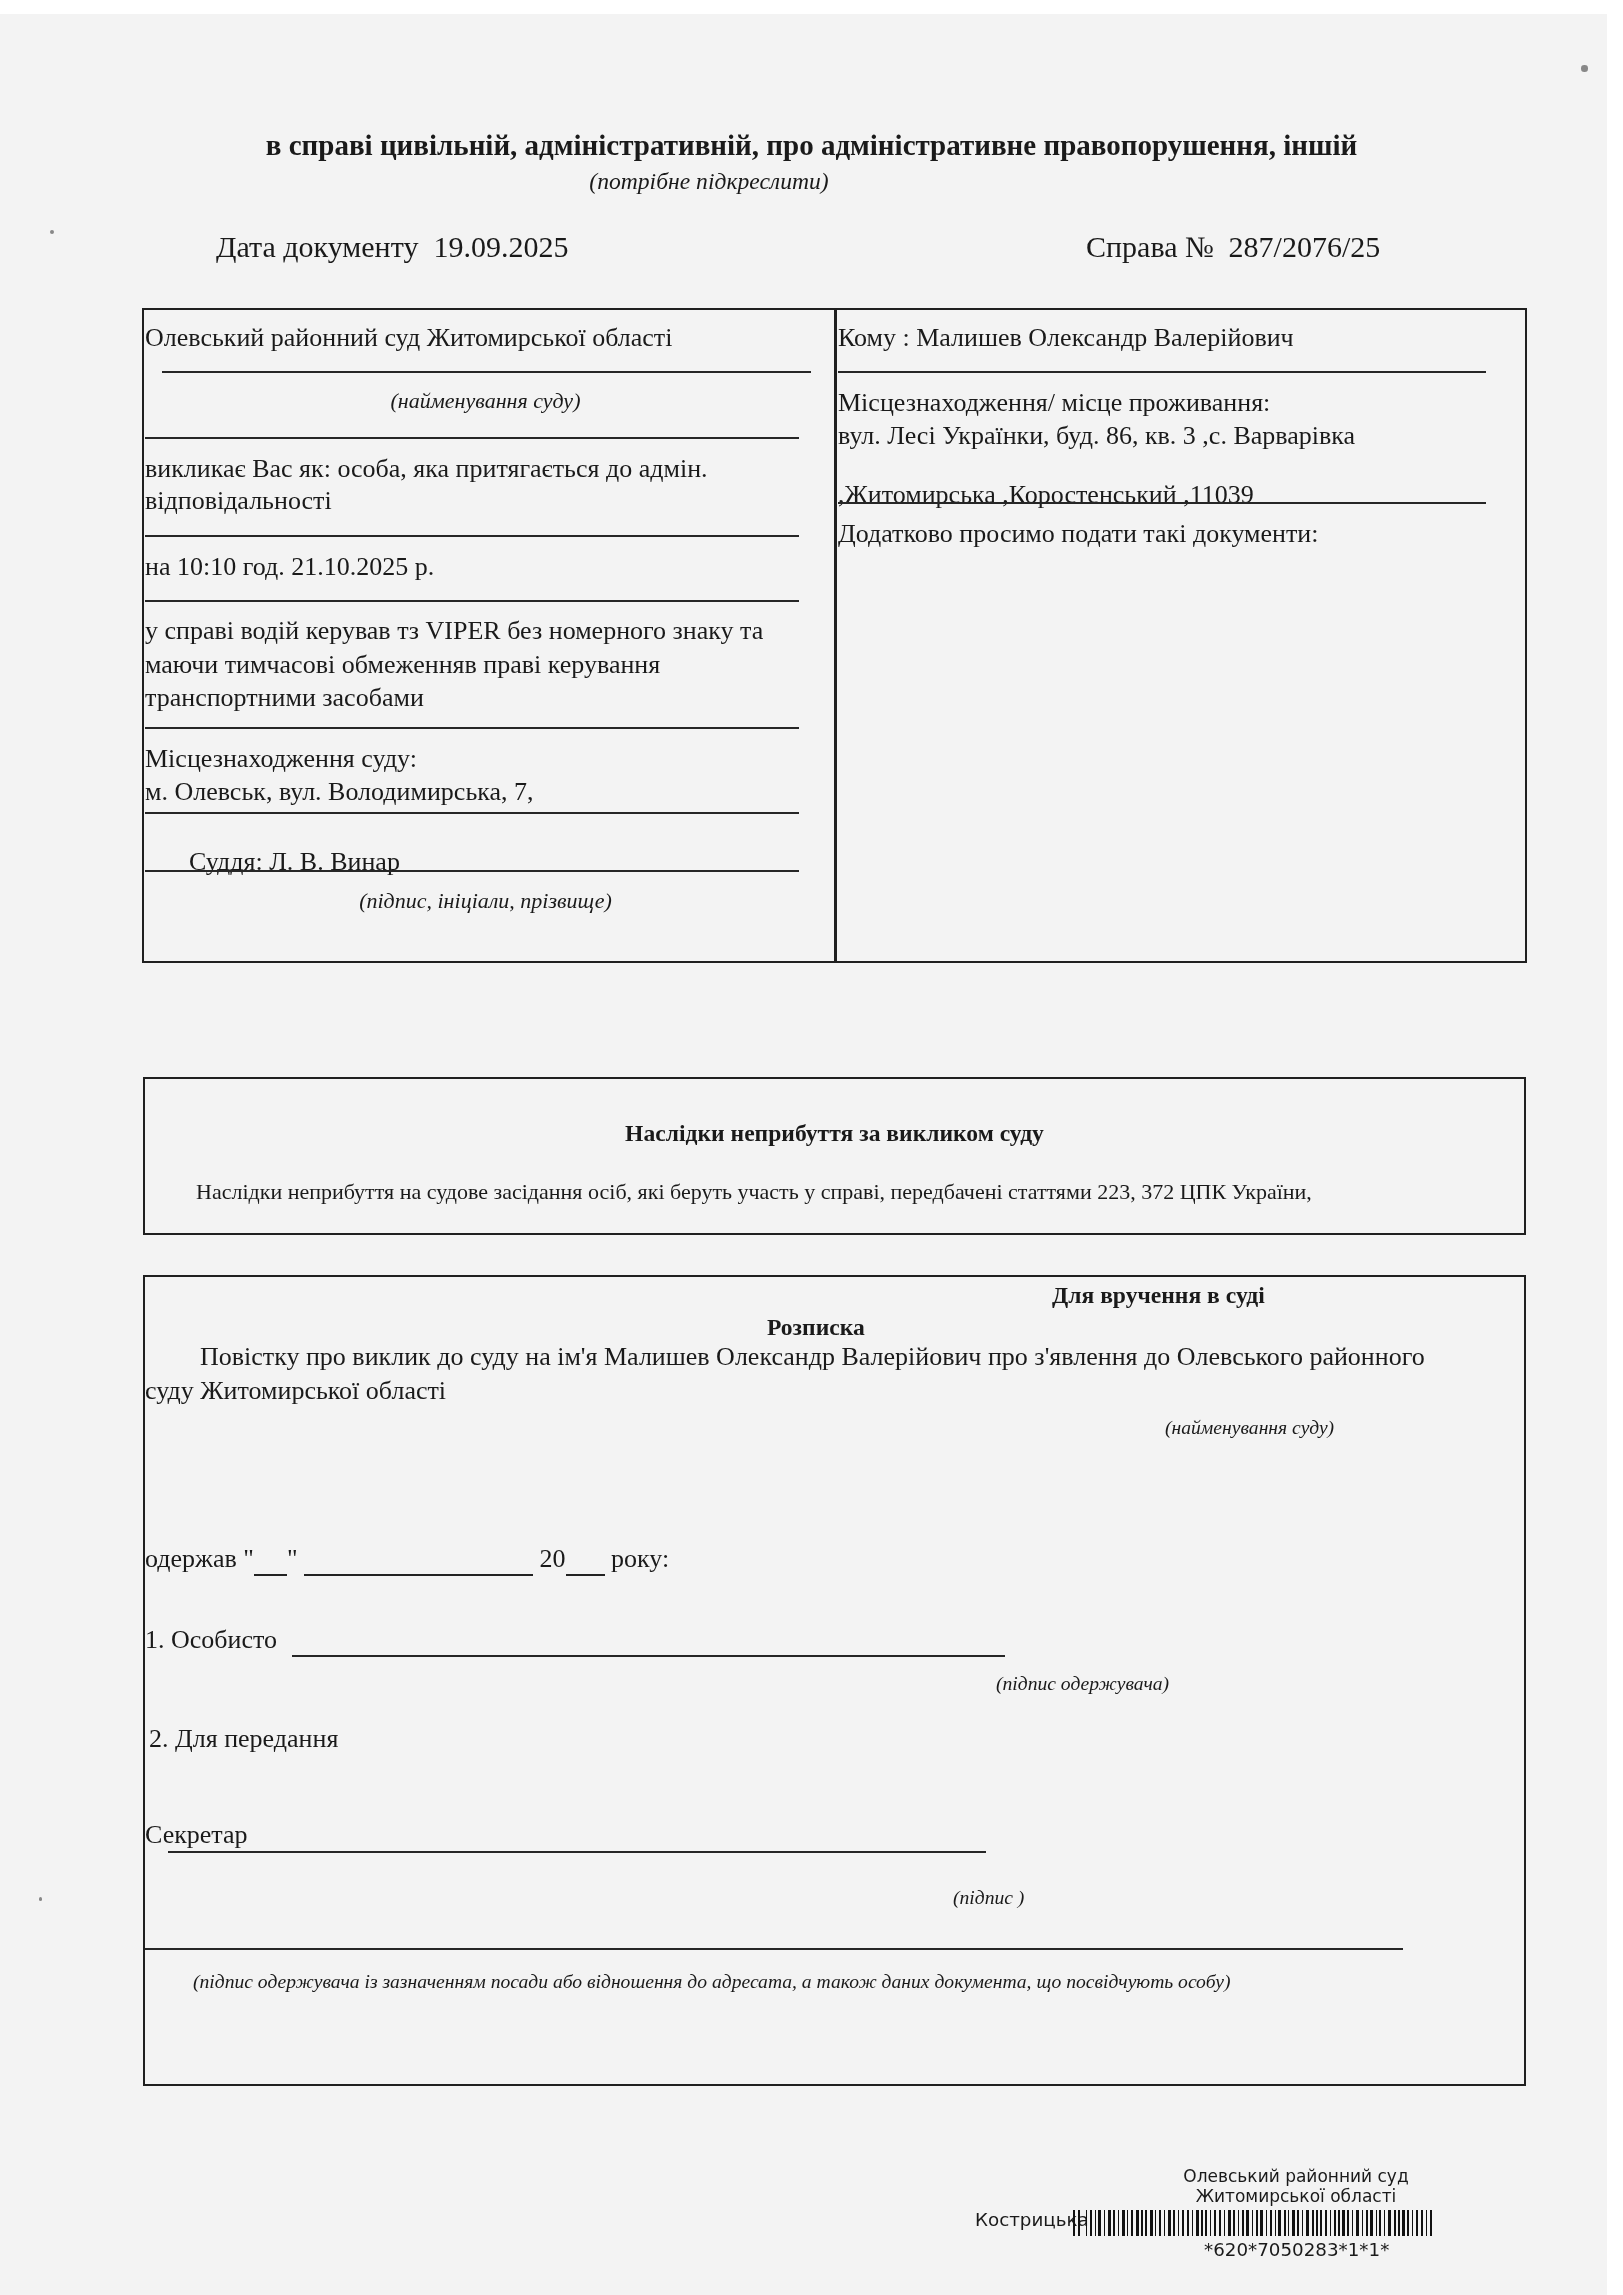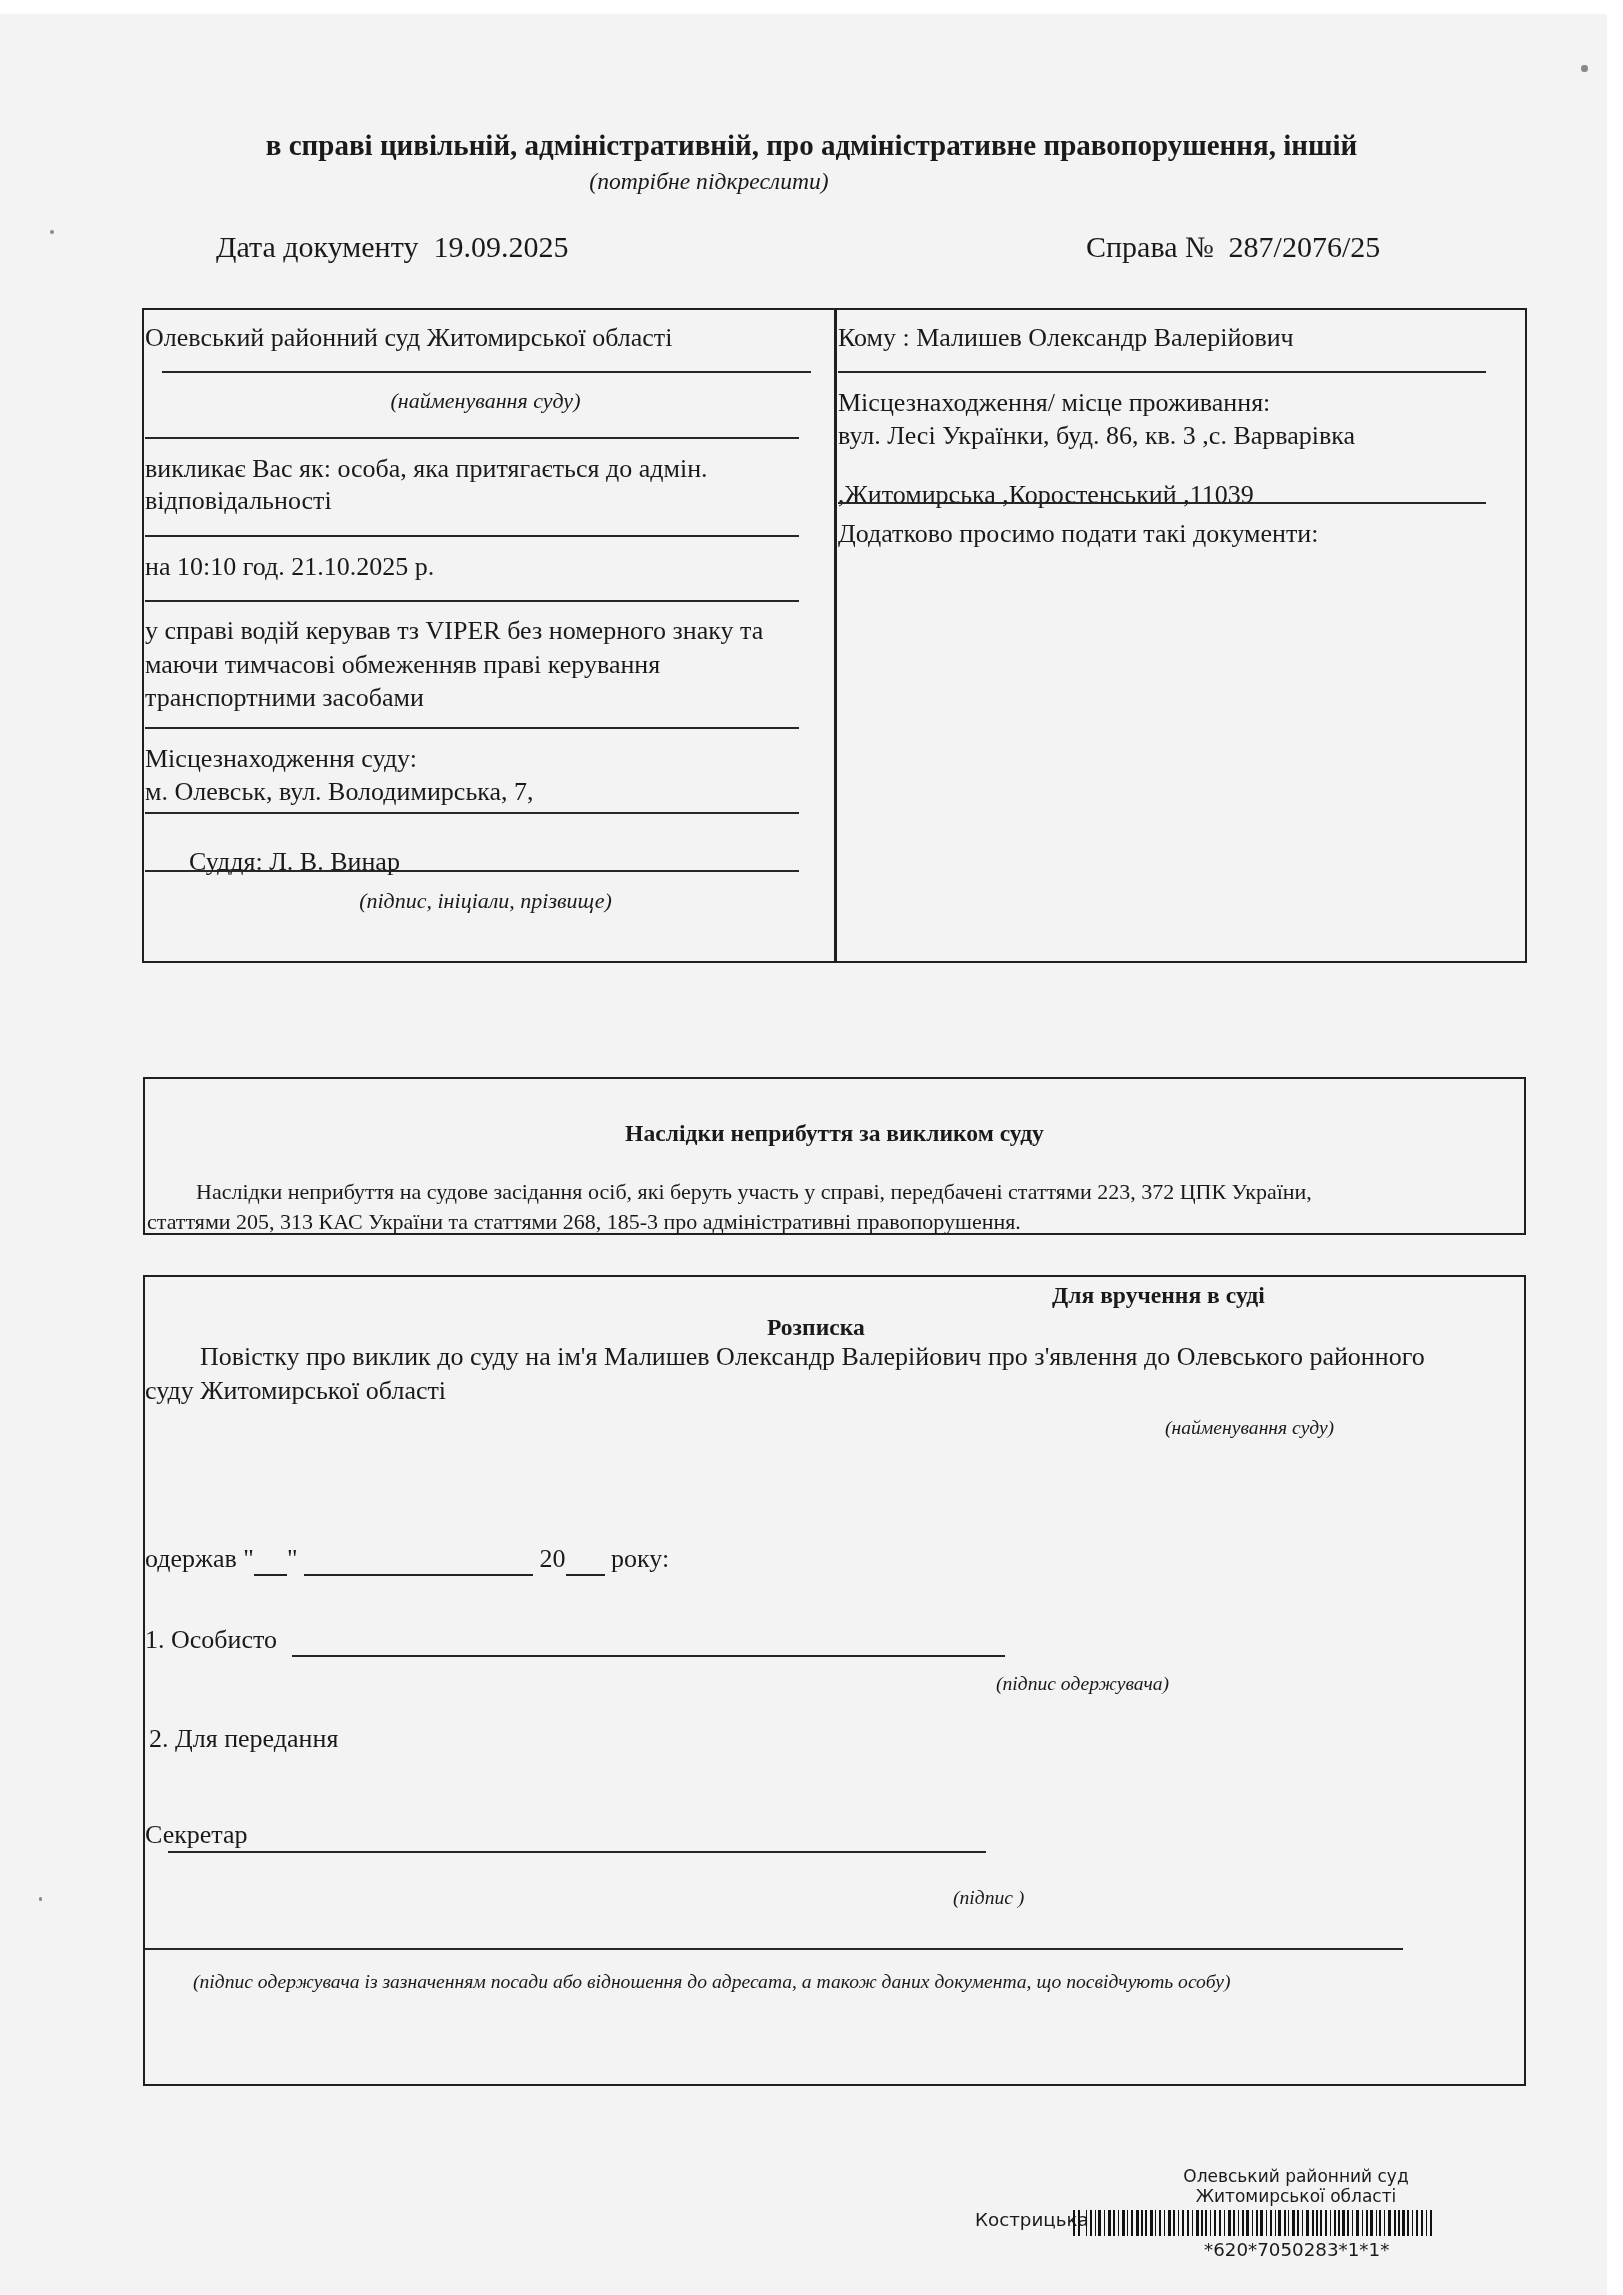--- a/index.html
+++ b/index.html
@@ -70,21 +70,20 @@
   <div class="hline" style="left:838px; top:357px; width:648px;"></div>
   <div class="abs t40" style="left:838px; top:374px;">Місцезнаходження/ місце проживання:</div>
   <div class="abs t40" style="left:838px; top:407px;font-family:Liberation Serif, serif;">вул. Лесі Українки, буд. 86, кв. 3  ,с. Варварівка</div>
   <div class="abs t40" style="left:838px; top:466px;">,Житомирська  ,Коростенський ,11039</div>
   <div class="hline" style="left:838px; top:488px; width:648px;"></div>
   <div class="abs t40" style="left:838px; top:505px;">Додатково просимо подати такі документи:</div>
 
   <div class="box" style="left:143px; top:1063px; width:1383px; height:158px;"></div>
   <div class="abs bold t36 center" style="left:143px; width:1383px; top:1106px;">Наслідки неприбуття за викликом суду</div>
   <div class="abs t34" style="left:196px; top:1165px;">Наслідки неприбуття на судове засідання осіб, які беруть участь у справі, передбачені статтями 223, 372 ЦПК України,</div>
-  <div class="abs t34" style="left:147px; top:1195px;">статтями 205, 313 КАС України та статтями 268, 185-3 про адміністративні правопорушення.</div>
 
   <div class="box" style="left:143px; top:1261px; width:1383px; height:811px;"></div>
   <div class="abs bold t36" style="left:1052px; top:1268px;">Для вручення в суді</div>
   <div class="abs bold t36" style="left:767px; top:1300px;">Розписка</div>
   <div class="abs t40" style="left:200px; top:1328px;">Повістку про виклик до суду на ім'я  Малишев Олександр Валерійович   про з'явлення до   Олевського районного</div>
   <div class="abs t40" style="left:145px; top:1362px;">суду Житомирської області</div>
   <div class="abs italic t30" style="left:1165px; top:1403px;">(найменування суду)</div>
 
   <div class="abs t40" style="left:145px; top:1530px;">
     <span>одержав "</span><span style="display:inline-block;width:33px;border-bottom:2px solid #222;">&nbsp;</span><span>"</span>&nbsp;<span style="display:inline-block;width:229px;border-bottom:2px solid #222;">&nbsp;</span>&nbsp;<span>20</span><span style="display:inline-block;width:39px;border-bottom:2px solid #222;">&nbsp;</span>&nbsp;<span>року:</span>

